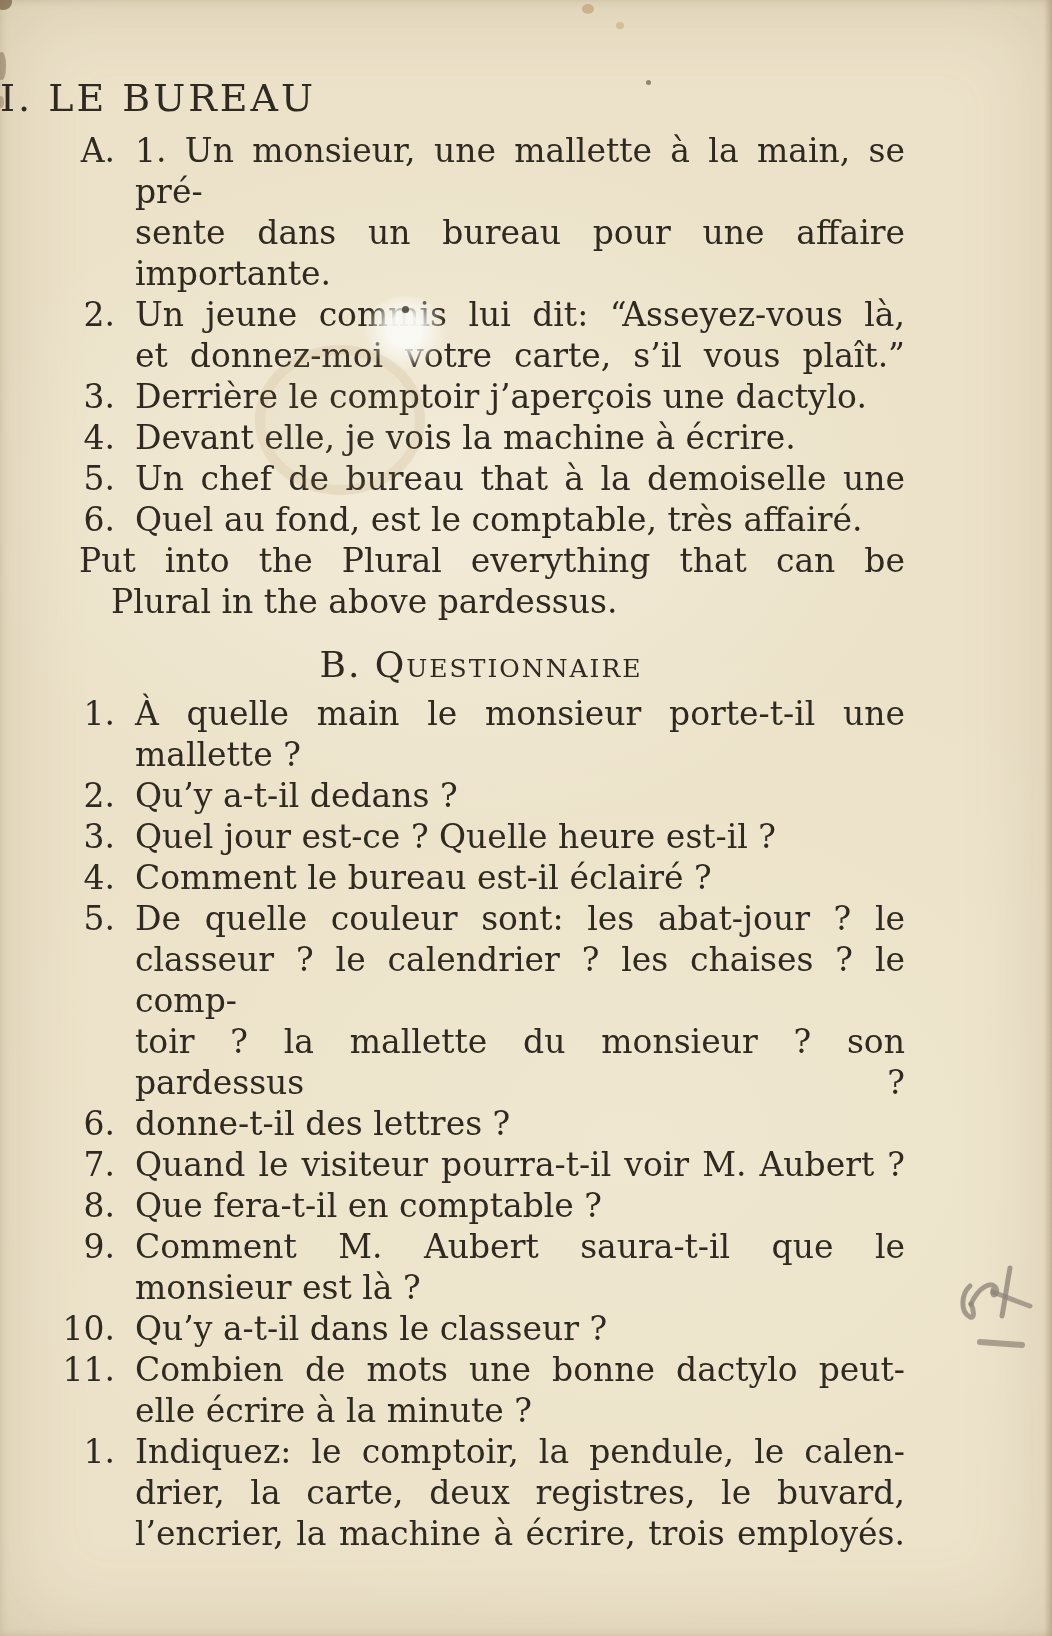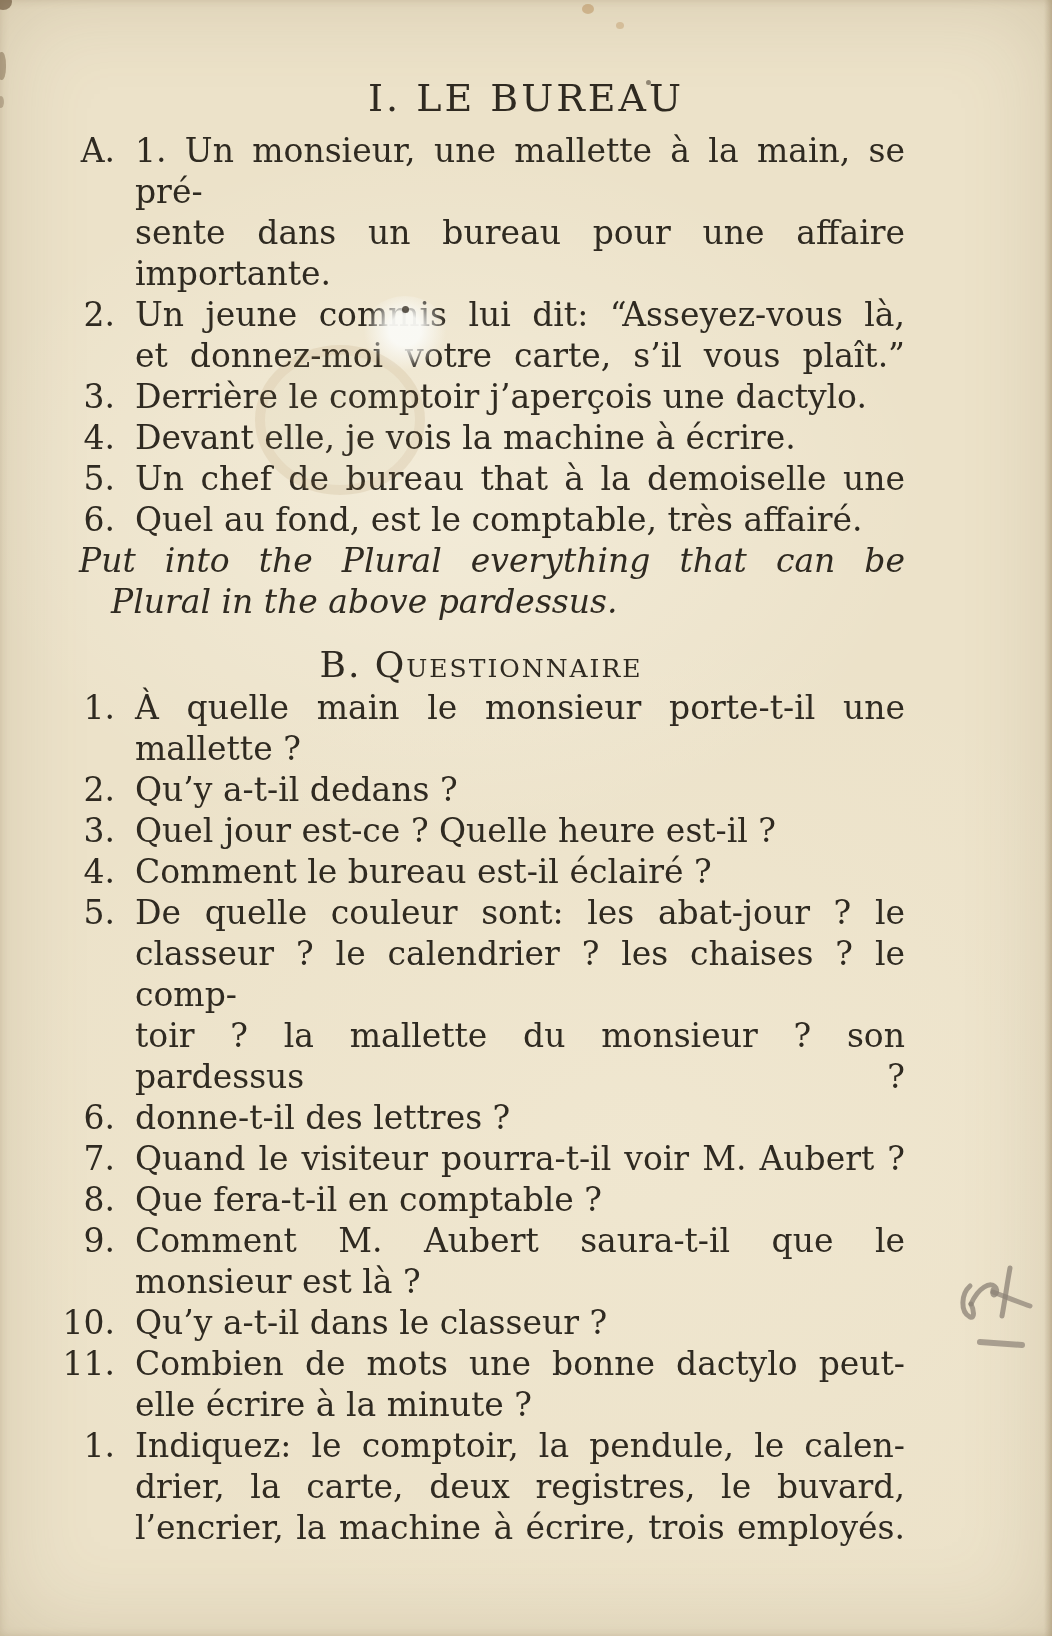--- a/index.html
+++ b/index.html
@@ -17,21 +17,20 @@
     position: absolute; inset: 0;
     background:
       radial-gradient(ellipse 700px 500px at 42% 30%, rgba(255,253,245,0.35), rgba(255,253,245,0) 70%),
       radial-gradient(ellipse 900px 700px at 60% 70%, rgba(250,244,228,0.25), rgba(250,244,228,0) 75%),
       #ece2c9;
     box-shadow: inset 0 0 90px rgba(122,98,62,0.20), inset 0 0 10px rgba(122,98,62,0.22);
   }
   .title {
     margin: 0;
     padding-top: 76px;
-    text-align: center;
     font-size: 38px;
     font-weight: 400;
     letter-spacing: 3px;
     line-height: 44px;
   }
   .content {
     position: relative;
     margin-left: 57px;
     width: 848px;
     padding-top: 10px;
@@ -41,31 +40,31 @@
     line-height: 41px;
     white-space: normal;
   }
   .just { text-align: justify; text-align-last: justify; }
   .item { position: relative; padding-left: 78px; }
   .item .num {
     position: absolute; left: 0; top: 0;
     width: 58px; text-align: right;
     font-size: 33px; line-height: 41px;
   }
-  .noind { padding-left: 0; font-style: italic; }
+  .noind { padding-left: 0; }
   .in1 { padding-left: 22px; }
   .in2 { padding-left: 54px; }
   .b-heading {
     text-align: center;
     font-variant: small-caps;
     font-size: 36px;
     line-height: 41px;
     letter-spacing: 2px;
     margin-top: 22px;
-    margin-bottom: 2px;
+    margin-bottom: 8px;
   }
   
   .stains { position: absolute; inset: 0; pointer-events: none; }
   .white-blob {
     position: absolute; left: 362px; top: 296px; width: 86px; height: 76px;
     background: radial-gradient(ellipse at 50% 45%, rgba(250,250,246,0.95) 0 26%, rgba(236,227,204,0) 68%);
     border-radius: 50%;
   }
   .white-blob .speck {
     position: absolute; left: 40px; top: 10px; width: 7px; height: 7px;

